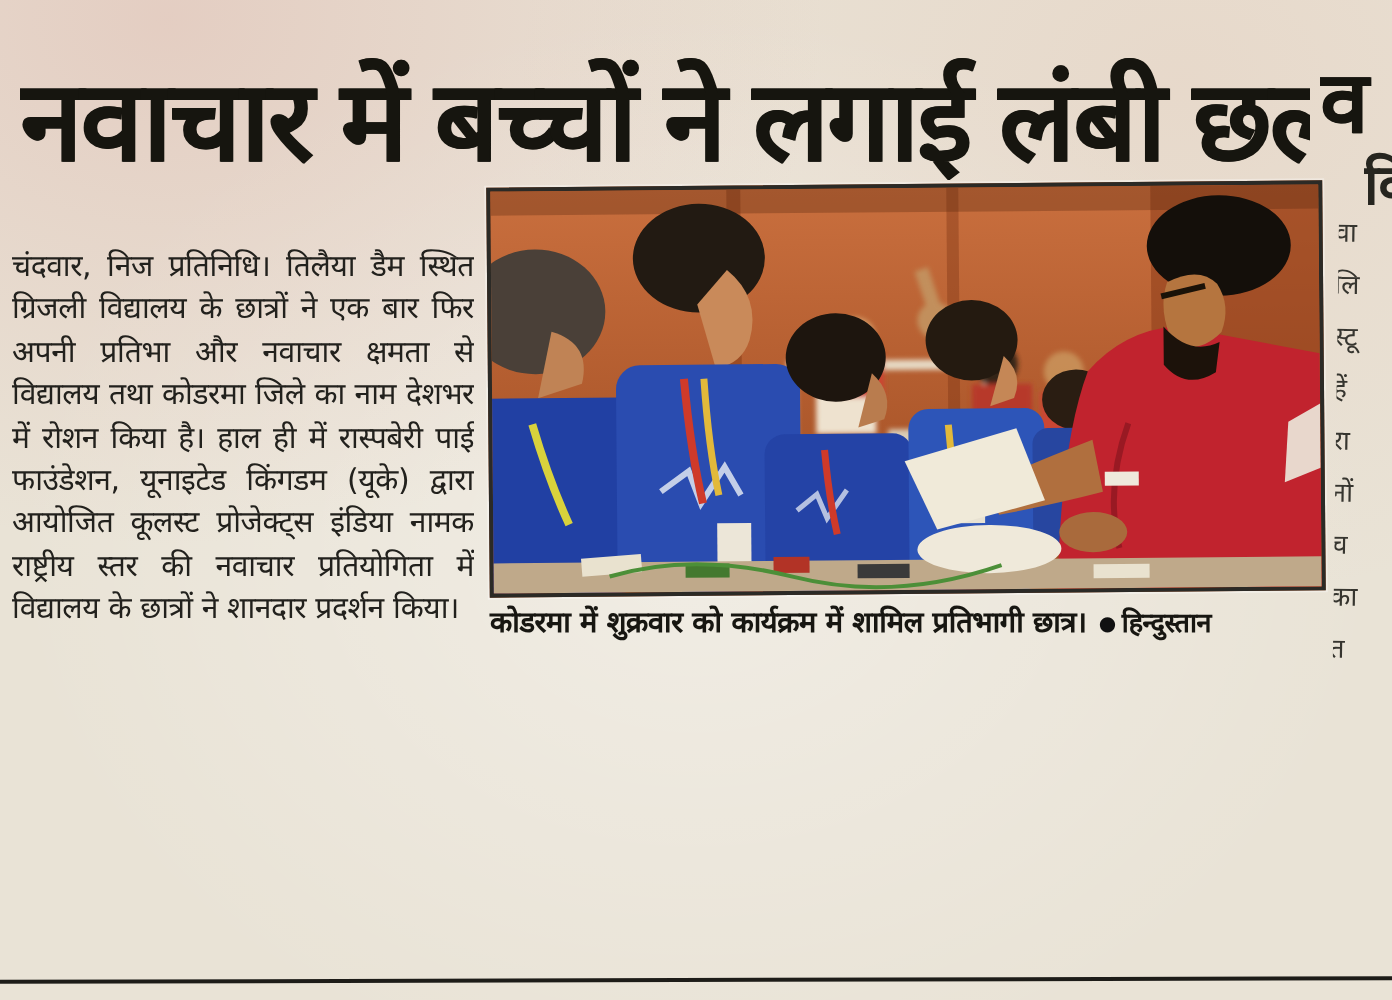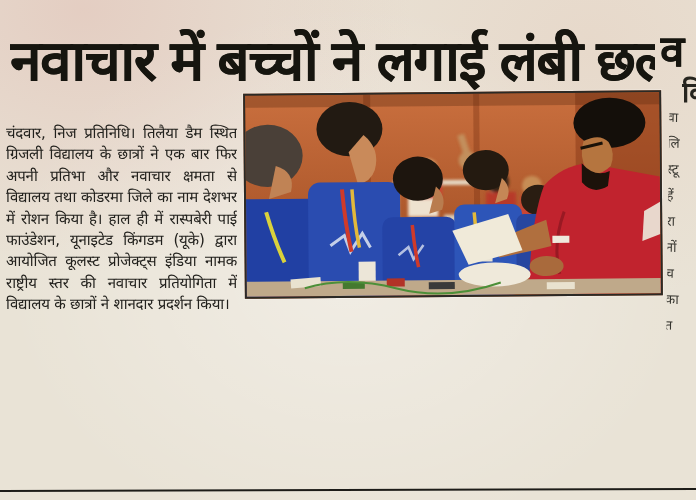--- a/index.html
+++ b/index.html
@@ -169,20 +169,23 @@
         <rect x="44" y="182" width="30" height="9" fill="#e9e2cf" transform="rotate(-4 59 186)"></rect>
         <rect x="96" y="186" width="22" height="7" fill="#44792f"></rect>
         <rect x="140" y="183" width="18" height="8" fill="#b23326"></rect>
         <rect x="182" y="187" width="26" height="7" fill="#3a3a3a"></rect>
         <rect x="300" y="188" width="28" height="7" fill="#e9e2cf"></rect>
         <path d="M58,192 q42,-12 92,1 t104,-5" stroke="#4c8f38" stroke-width="2" fill="none"></path>
       </g>
     </svg>
   </div>
 
+  <div class="caption">
+    <span>कोडरमा में शुक्रवार को कार्यक्रम में शामिल प्रतिभागी छात्र।</span><span class="bullet">●</span><span class="credit">हिन्दुस्तान</span>
+  </div>
 
 
 
   <div class="margin-frags">
     <span>वा</span>
     <span>लि</span>
     <span>स्टू</span>
     <span>हें</span>
     <span>रा</span>
     <span>नों</span>

